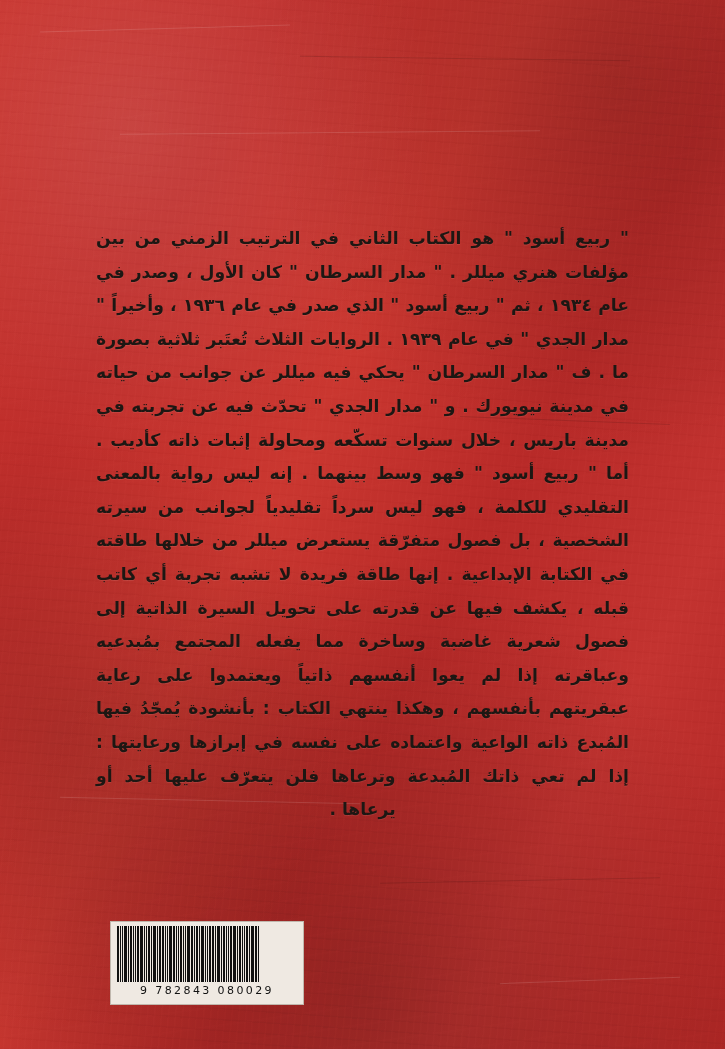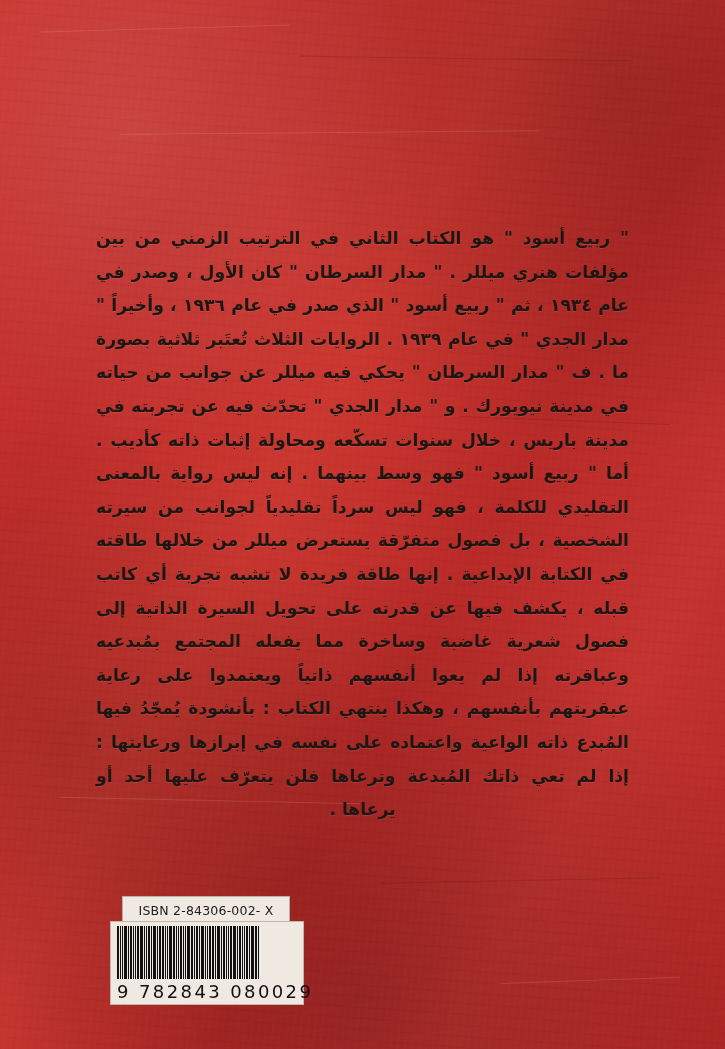--- a/index.html
+++ b/index.html
@@ -102,21 +102,21 @@
     gap: 0;
     direction: ltr;
   }
   #bars .b {
     background: #111;
     margin-right: 1px;
   }
   #barcode-digits {
     direction: ltr;
     font-family: "DejaVu Sans", sans-serif;
-    font-size: 18px;
+    font-size: 11px;
     letter-spacing: 2.4px;
     color: #111;
     text-align: center;
     margin-top: 2px;
     white-space: pre;
   }
 </style>
 </head>
 <body>
 
@@ -125,23 +125,20 @@
   <div class="scratch" style="left:40px; top:28px; width:250px; height:1px; transform:rotate(-1.6deg);"></div>
   <div class="scratch dark" style="left:300px; top:58px; width:330px; height:1px; transform:rotate(0.8deg);"></div>
   <div class="scratch" style="left:120px; top:132px; width:420px; height:1px; transform:rotate(-0.5deg);"></div>
   <div class="scratch dark" style="left:460px; top:420px; width:210px; height:1px; transform:rotate(2.2deg);"></div>
   <div class="scratch" style="left:60px; top:800px; width:300px; height:1px; transform:rotate(1.2deg);"></div>
   <div class="scratch dark" style="left:380px; top:880px; width:280px; height:1px; transform:rotate(-1.1deg);"></div>
   <div class="scratch" style="left:500px; top:980px; width:180px; height:1px; transform:rotate(-2.0deg);"></div>
 
   <div id="blurb">" ربيع أسود " هو الكتاب الثاني في الترتيب الزمني من بين مؤلفات هنري ميللر . " مدار السرطان " كان الأول ، وصدر في عام ١٩٣٤ ، ثم " ربيع أسود " الذي صدر في عام ١٩٣٦ ، وأخيراً " مدار الجدي " في عام ١٩٣٩ . الروايات الثلاث تُعتَبر ثلاثية بصورة ما . ف " مدار السرطان " يحكي فيه ميللر عن جوانب من حياته في مدينة نيويورك . و " مدار الجدي " تحدّث فيه عن تجربته في مدينة باريس ، خلال سنوات تسكّعه ومحاولة إثبات ذاته كأديب . أما " ربيع أسود " فهو وسط بينهما . إنه ليس رواية بالمعنى التقليدي للكلمة ، فهو ليس سرداً تقليدياً لجوانب من سيرته الشخصية ، بل فصول متفرّقة يستعرض ميللر من خلالها طاقته في الكتابة الإبداعية . إنها طاقة فريدة لا تشبه تجربة أي كاتب قبله ، يكشف فيها عن قدرته على تحويل السيرة الذاتية إلى فصول شعرية غاضبة وساخرة مما يفعله المجتمع بمُبدعيه وعباقرته إذا لم يعوا أنفسهم ذاتياً ويعتمدوا على رعاية عبقريتهم بأنفسهم ، وهكذا ينتهي الكتاب : بأنشودة يُمجّدُ فيها المُبدع ذاته الواعية واعتماده على نفسه في إبرازها ورعايتها : إذا لم تعي ذاتك المُبدعة وترعاها فلن يتعرّف عليها أحد أو يرعاها .</div>
 
-  <div id="isbn-box">
-    <span id="isbn-text">ISBN 2-84306-002- X</span>
-  </div>
 
   <div id="barcode-box">
     <div id="bars">
       <span class="b" style="width:2px"></span>
       <span class="b" style="width:1px"></span>
       <span class="b" style="width:1px"></span>
       <span class="b" style="width:3px"></span>
       <span class="b" style="width:1px"></span>
       <span class="b" style="width:2px"></span>
       <span class="b" style="width:1px"></span>

